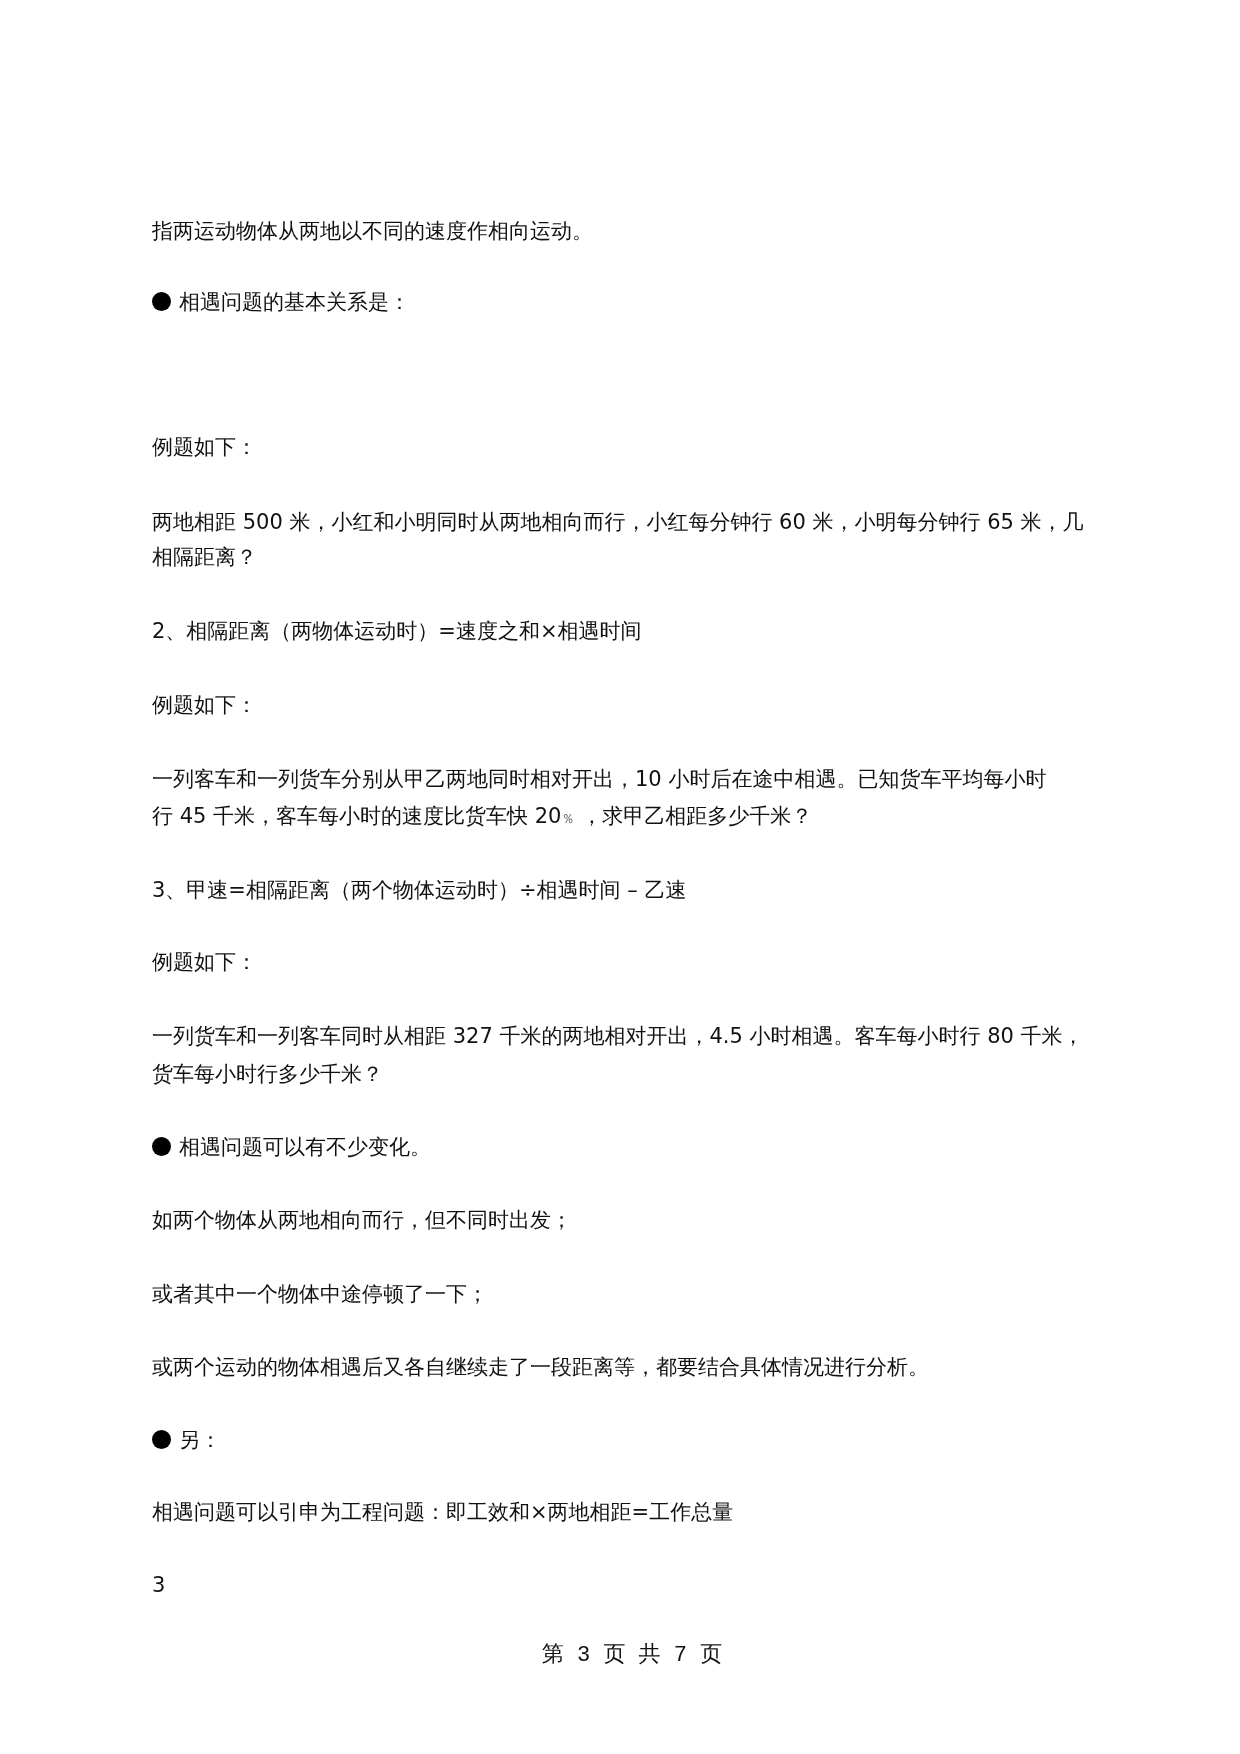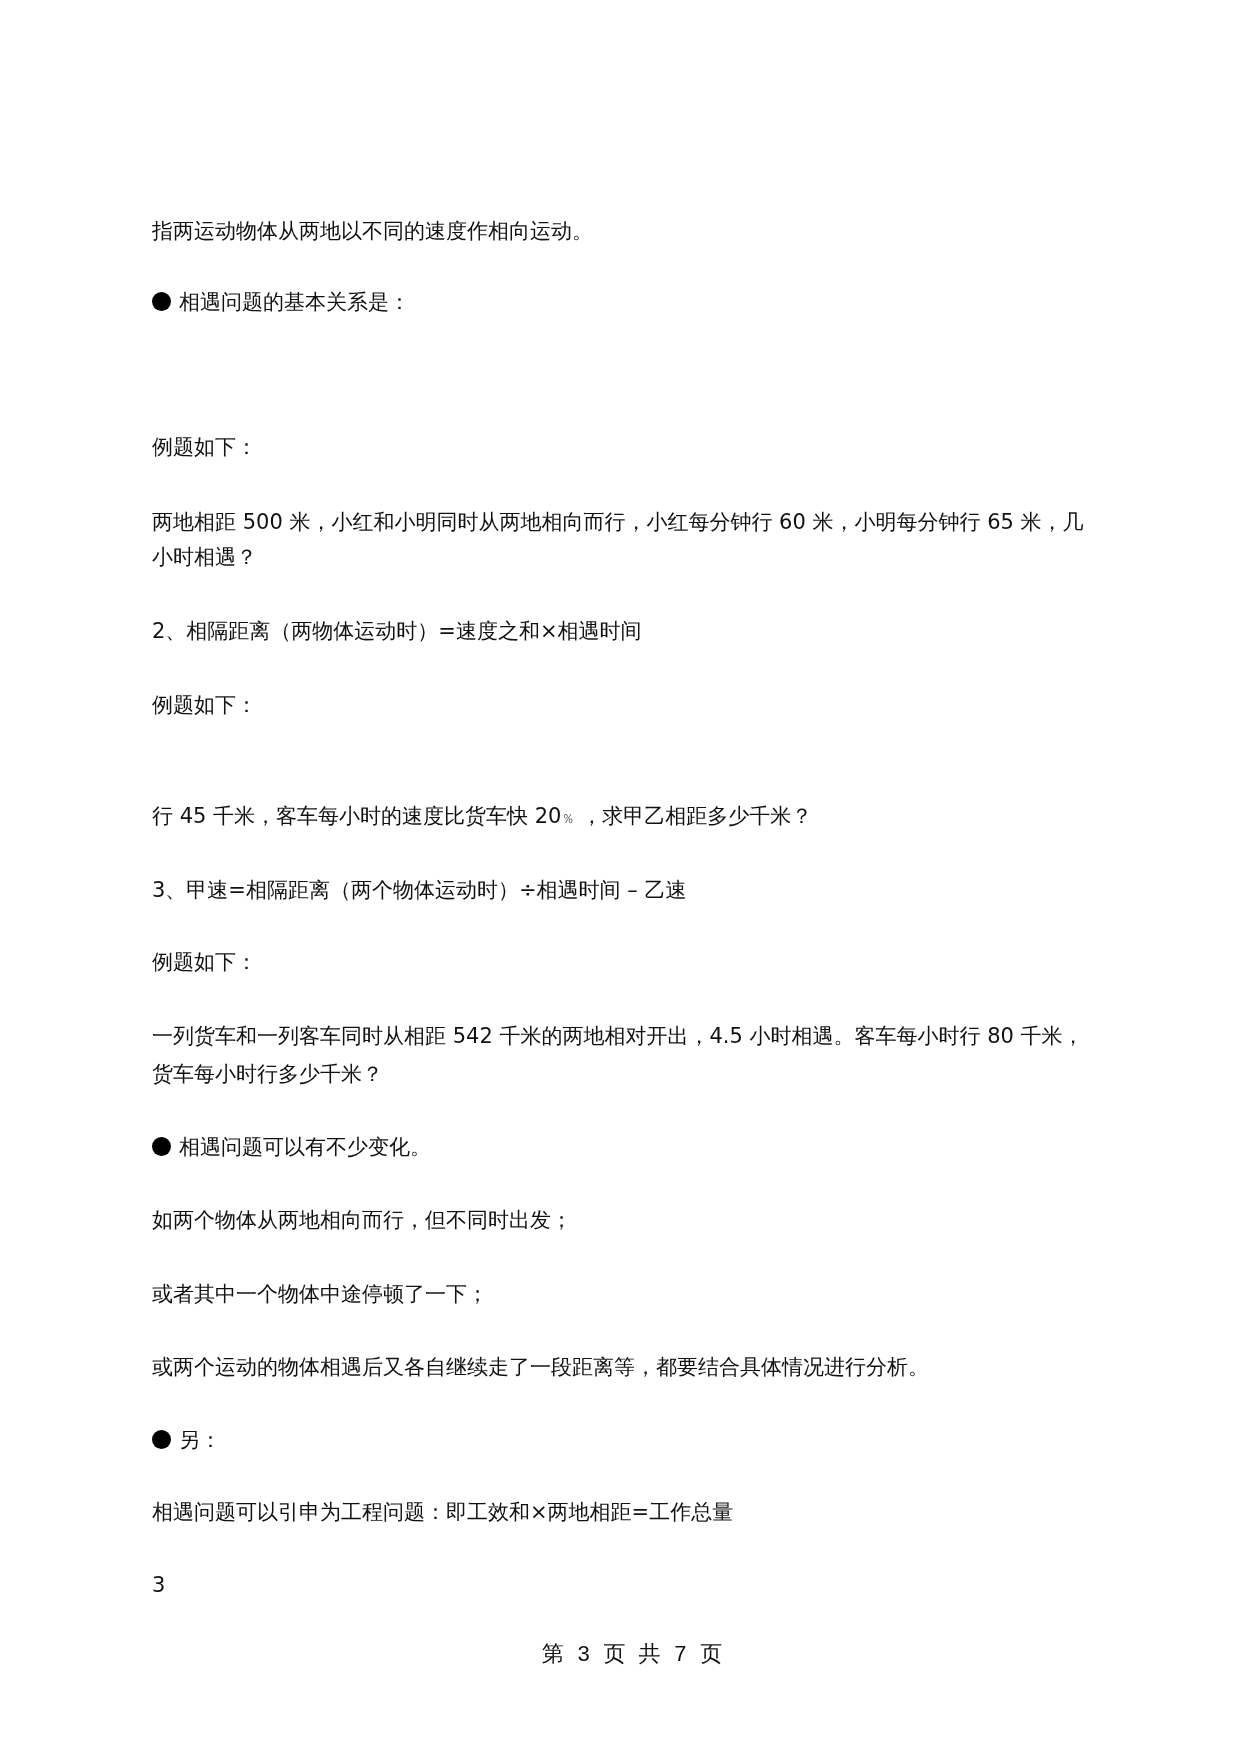--- a/index.html
+++ b/index.html
@@ -26,45 +26,48 @@
 
 
   <div class="line" style="top:447px">
     <span>例题如下：</span>
   </div>
 
   <div class="line" style="top:522px">
     <span>两地相距 500 米，小红和小明同时从两地相向而行，小红每分钟行 60 米，小明每分钟行 65 米，几</span>
   </div>
   <div class="line" style="top:557px">
-    <span>小时相遇？</span>
+    <span>相隔距离？</span>
   </div>
 
   <div class="line" style="top:631px">
     <span>2、相隔距离（两物体运动时）=速度之和×相遇时间</span>
   </div>
 
   <div class="line" style="top:705px">
     <span>例题如下：</span>
   </div>
 
+  <div class="line" style="top:779px">
+    <span>一列客车和一列货车分别从甲乙两地同时相对开出，10 小时后在途中相遇。已知货车平均每小时</span>
+  </div>
   <div class="line" style="top:816px">
     <span>行 45 千米，客车每小时的速度比货车快 20</span><span class="pct">％</span><span> ，求甲乙相距多少千米？</span>
   </div>
 
   <div class="line" style="top:890px">
     <span>3、甲速=相隔距离（两个物体运动时）÷相遇时间 – 乙速</span>
   </div>
 
   <div class="line" style="top:962px">
     <span>例题如下：</span>
   </div>
 
   <div class="line" style="top:1036px">
-    <span>一列货车和一列客车同时从相距 542 千米的两地相对开出，4.5 小时相遇。客车每小时行 80 千米，</span>
+    <span>一列货车和一列客车同时从相距 327 千米的两地相对开出，4.5 小时相遇。客车每小时行 80 千米，</span>
   </div>
   <div class="line" style="top:1074px">
     <span>货车每小时行多少千米？</span>
   </div>
 
   <div class="line" style="top:1147px">
     <span class="bullet"></span><span>相遇问题可以有不少变化。</span>
   </div>
 
   <div class="line" style="top:1220px">

